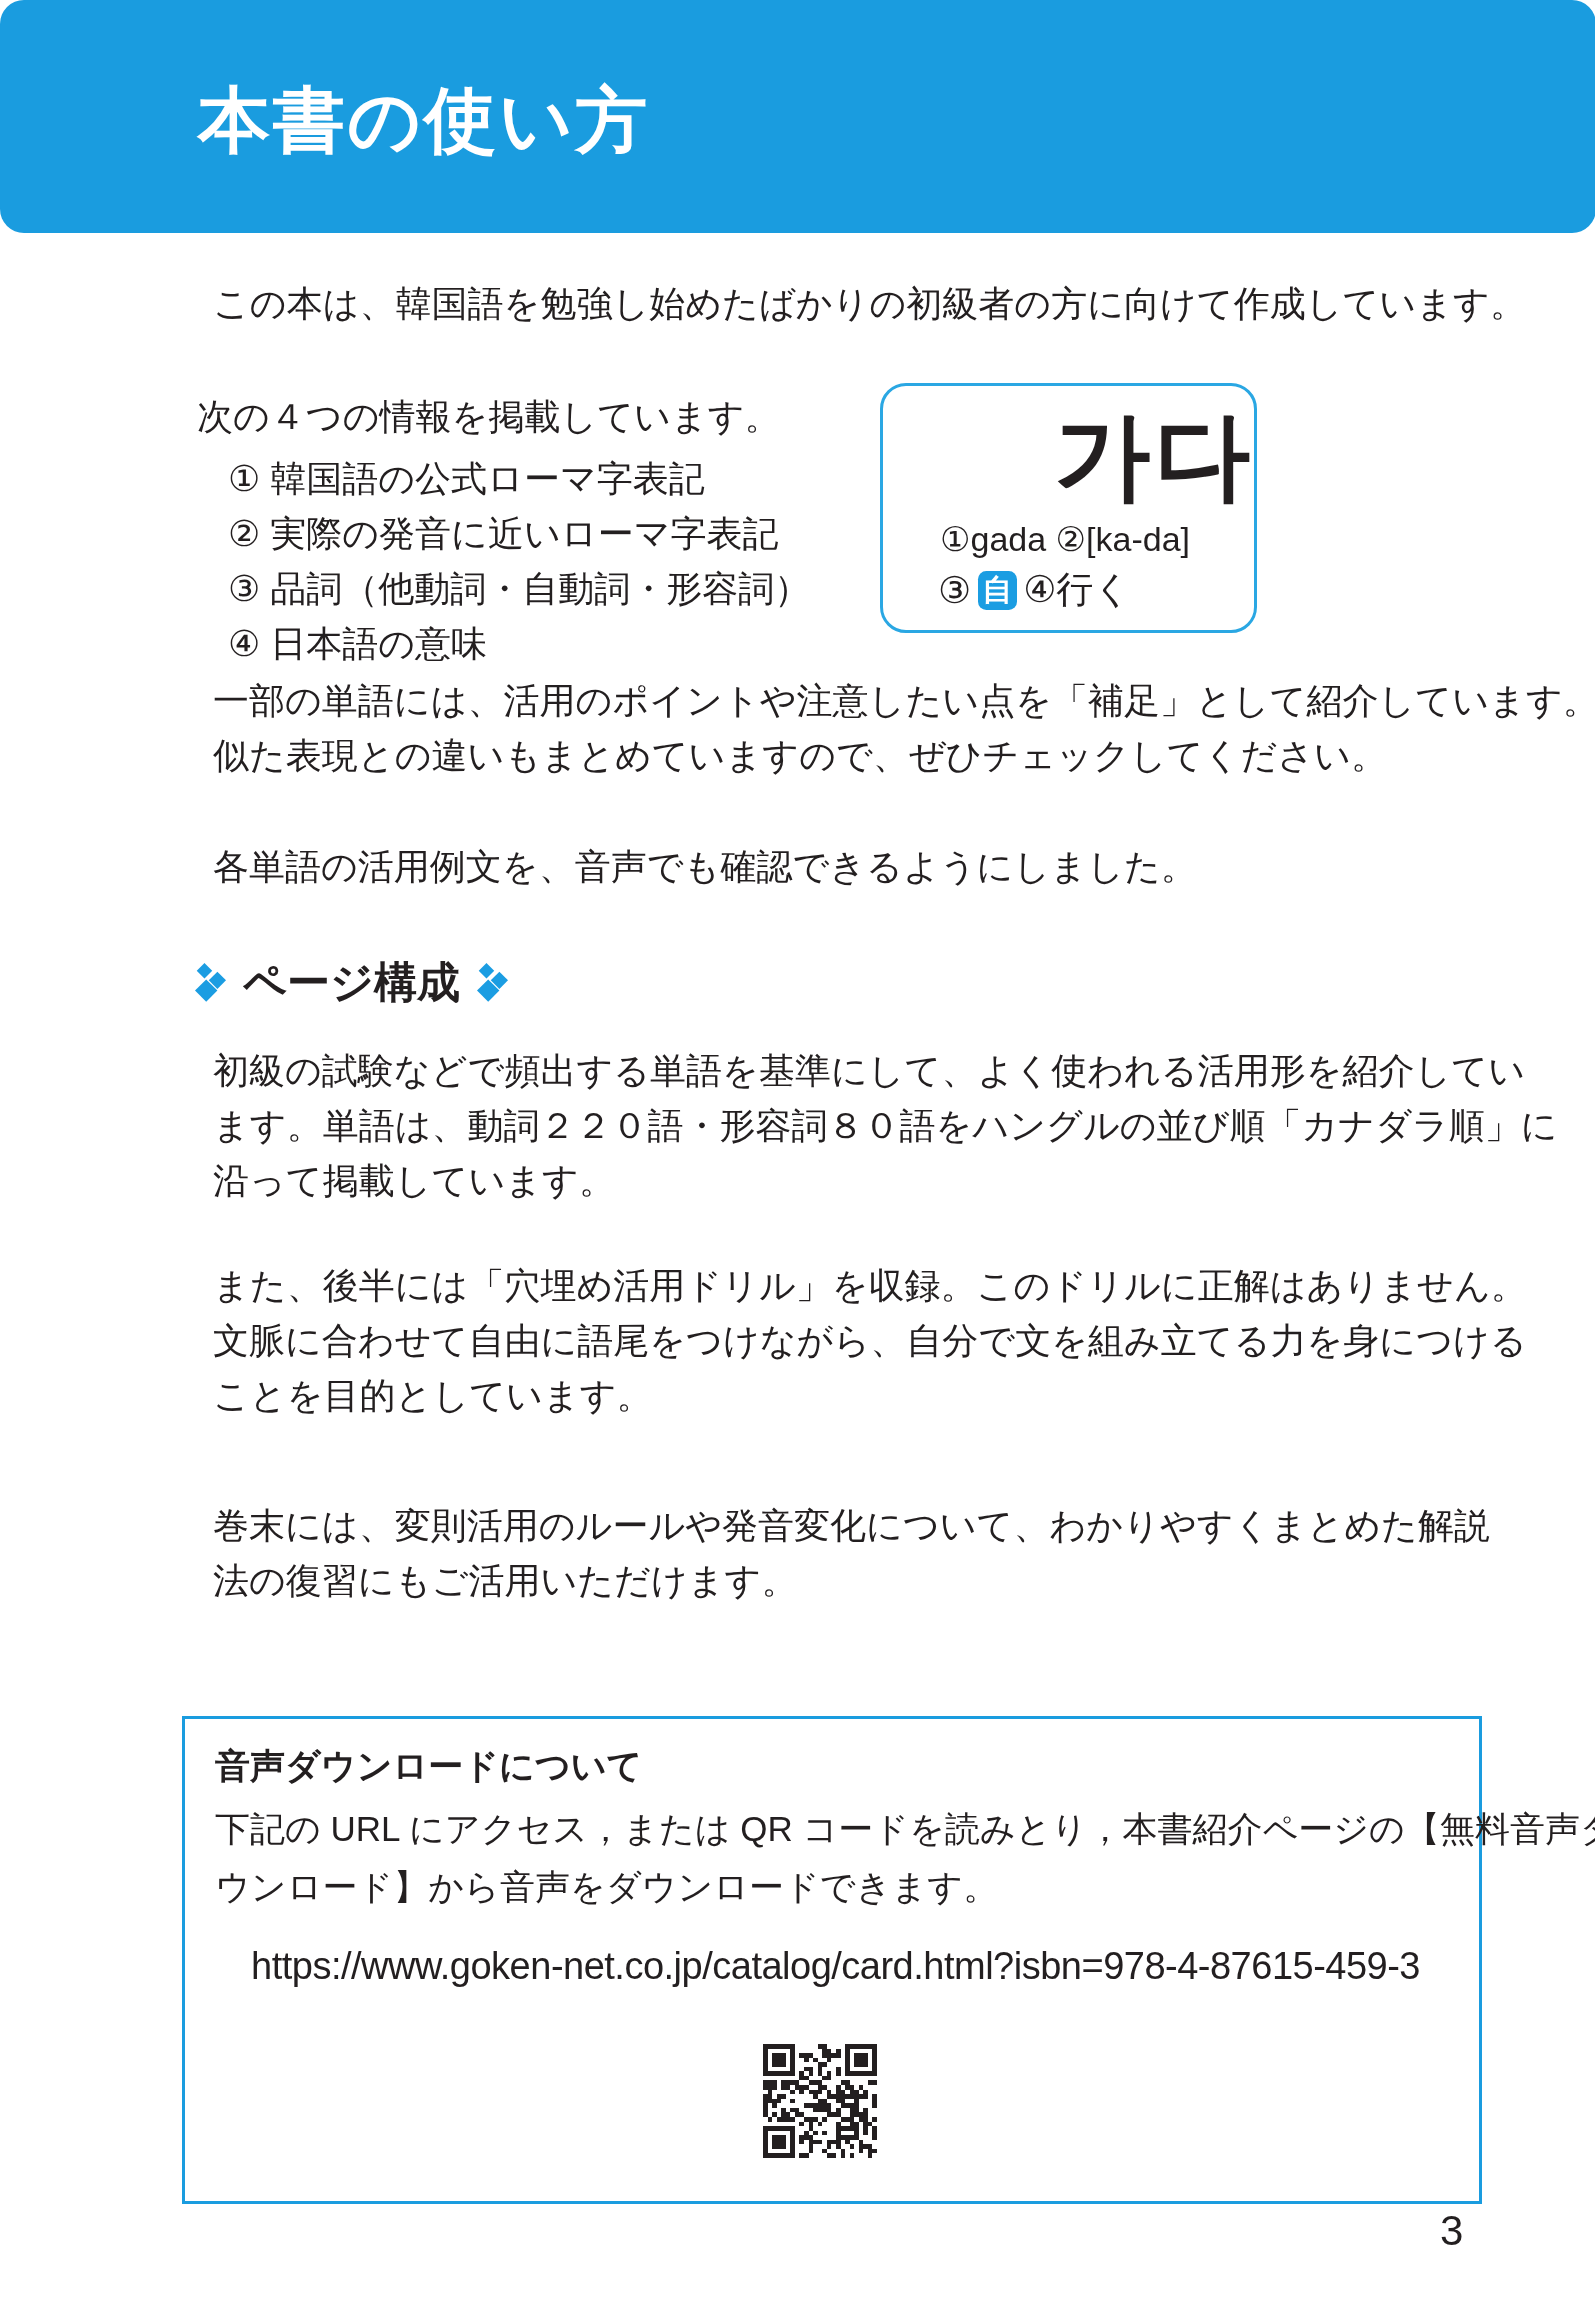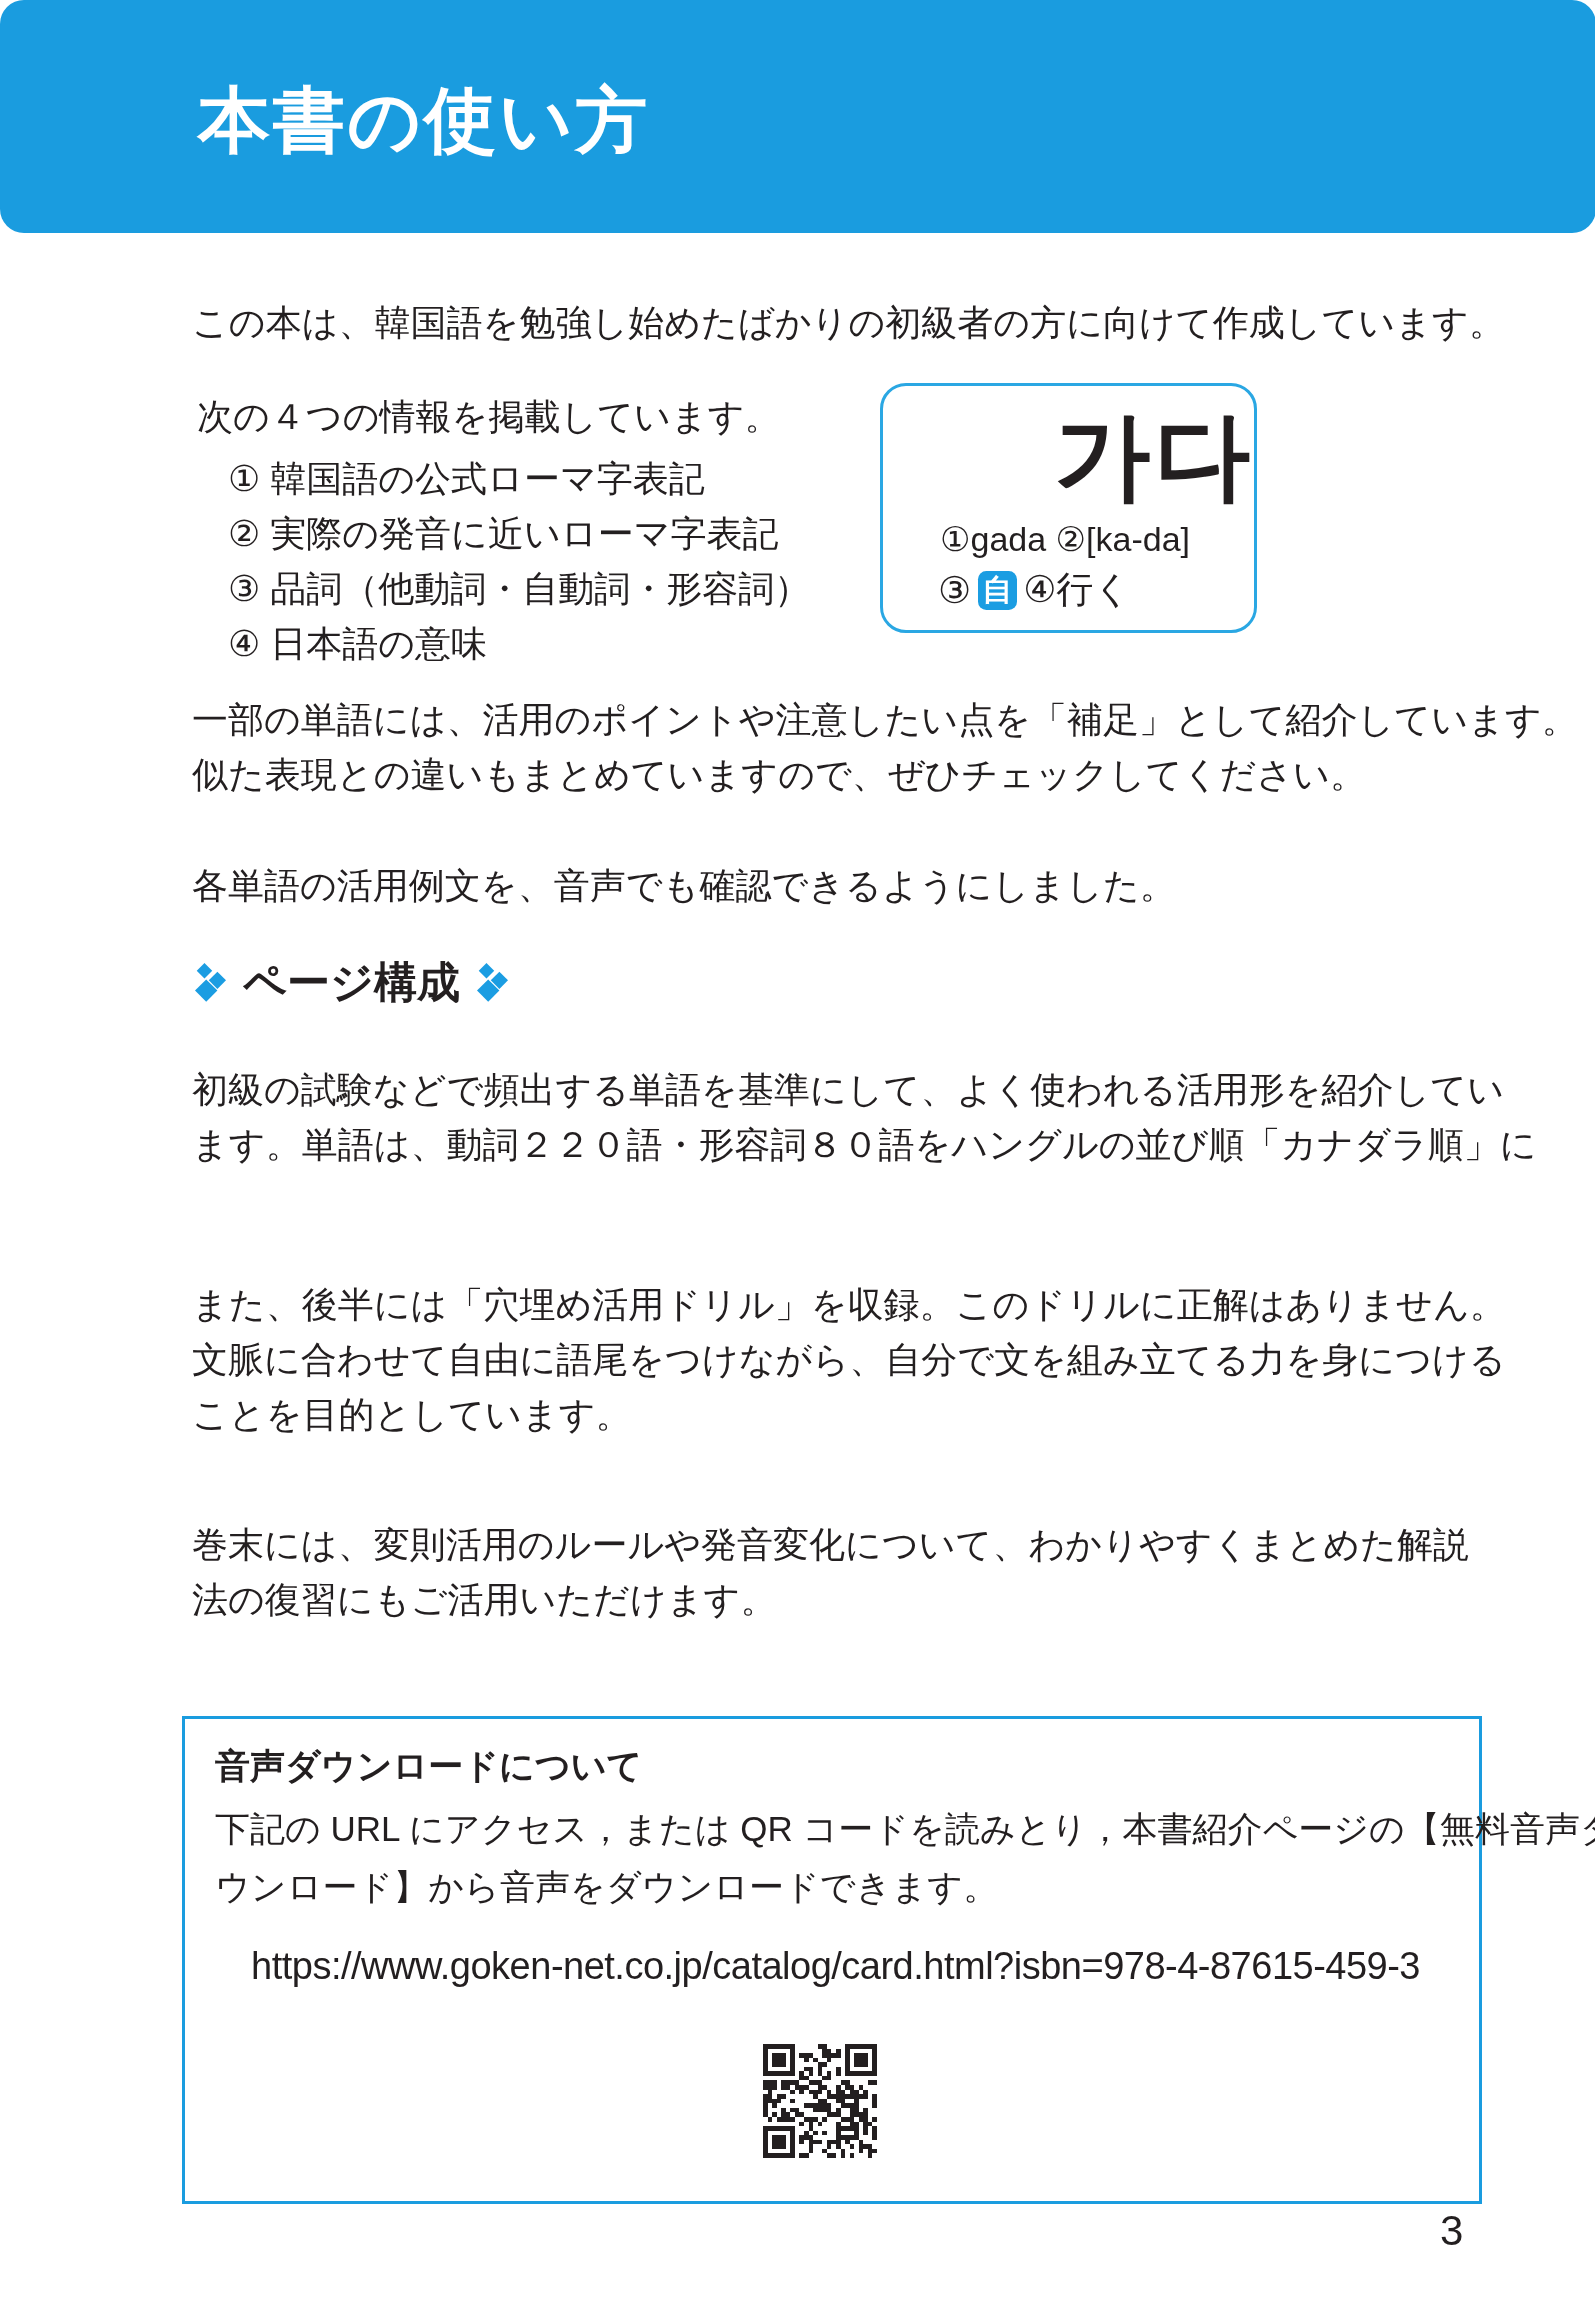--- a/index.html
+++ b/index.html
@@ -16,21 +16,21 @@
     position:absolute;left:0;top:0;width:1596px;height:233px;
     background:#1a9cdf;
     border-radius:24px;
   }
   .banner h1{
     position:absolute;left:198px;top:78px;margin:0;
     font-size:72px;line-height:85px;font-weight:900;
     letter-spacing:2.8px;color:#ffffff;white-space:nowrap;
   }
   
-  .para{position:absolute;left:192px;margin-top:19px;}
+  .para{position:absolute;left:213px;}
   .tline{
     white-space:nowrap;
     font-size:36px;line-height:55px;font-weight:500;
   }
   .lead{
     position:absolute;left:197px;top:389px;
     font-size:36px;line-height:55px;font-weight:500;white-space:nowrap;
   }
   .ilist{position:absolute;left:228px;top:451px;}
   
@@ -144,20 +144,21 @@
     <svg class="dcluster" viewBox="0 0 36 48">
       <polygon points="11,2 20,11 11,20 2,11" fill="#1b9de2"></polygon>
       <polygon points="26,12 36,22 26,32 16,22" fill="#1b9de2"></polygon>
       <polygon points="13,21 26,34 13,47 0,34" fill="#1b9de2"></polygon>
     </svg>
   </div>
 
   <div class="para" style="top:1043px">
       <div class="tline">初級の試験などで頻出する単語を基準にして、よく使われる活用形を紹介してい</div>
       <div class="tline">ます。単語は、動詞２２０語・形容詞８０語をハングルの並び順「カナダラ順」に</div>
+      <div class="tline">沿って掲載しています。</div>
     </div>
 
   <div class="para" style="top:1258px">
       <div class="tline">また、後半には「穴埋め活用ドリル」を収録。このドリルに正解はありません。</div>
       <div class="tline">文脈に合わせて自由に語尾をつけながら、自分で文を組み立てる力を身につける</div>
       <div class="tline">ことを目的としています。</div>
     </div>
 
   <div class="para" style="top:1498px">
       <div class="tline">巻末には、変則活用のルールや発音変化について、わかりやすくまとめた解説</div>

